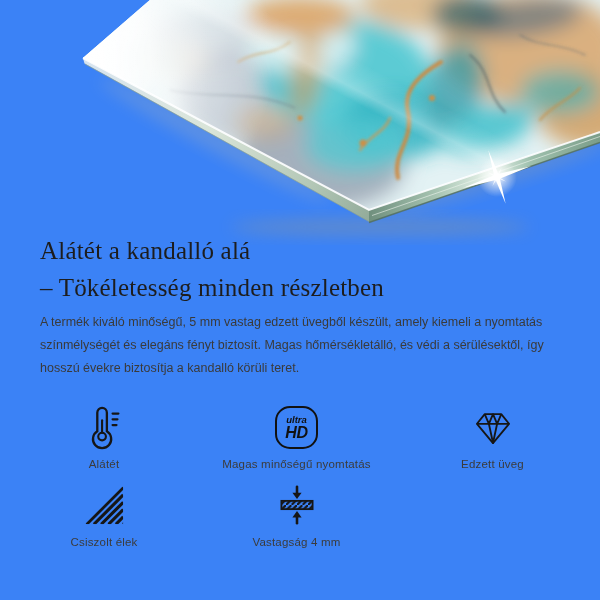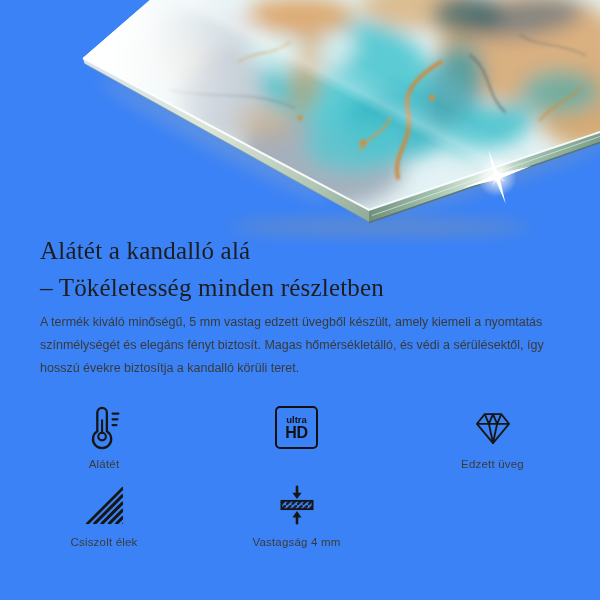--- a/index.html
+++ b/index.html
@@ -14,23 +14,23 @@
   
   .desc{position:absolute;left:40px;top:311px;width:516px;
         font-size:12.5px;line-height:23px;color:#3a3a3a;}
   
   .features{position:absolute;left:30px;top:400px;width:540px;display:grid;
             grid-template-columns:148px 237px 155px;row-gap:8px;}
   .feature{display:flex;flex-direction:column;align-items:center;}
   .icon-wrap{height:54px;display:flex;align-items:center;justify-content:center;}
   .feature-label{margin-top:4px;font-size:11.5px;color:#3b3b3b;letter-spacing:.2px;}
   
-  .hd-badge{width:39px;height:39px;border:2.5px solid #111;border-radius:5px;
+  .hd-badge{width:39px;height:39px;border:2.5px solid #111;border-radius:15px;
             display:flex;flex-direction:column;align-items:center;justify-content:center;
-            color:#111;}
+            color:#111;font-style:italic;}
   .hd-top{font-size:9.5px;font-weight:700;line-height:10px;}
   .hd-bottom{font-size:16px;font-weight:700;line-height:15px;letter-spacing:-.3px;}
   svg{display:block;}
 </style>
 </head>
 <body>
 
 <div class="stage">
 
   <div class="hero">
@@ -176,20 +176,21 @@
       <div class="feature-label">Alátét</div>
     </div>
 
     <div class="feature">
       <div class="icon-wrap">
         <div class="hd-badge">
           <div class="hd-top">ultra</div>
           <div class="hd-bottom">HD</div>
         </div>
       </div>
+      <div class="feature-label">Magas minőségű nyomtatás</div>
     </div>
 
 
     <div class="feature">
       <div class="icon-wrap">
         <svg width="44" height="44" viewBox="0 0 48 48" fill="none" stroke="#161616" stroke-width="2" stroke-linejoin="round">
           <path d="M15,10 L33,10 L41.5,20.5 L24,41.5 L6.5,20.5 Z"></path>
           <path d="M6.5,20.5 L41.5,20.5"></path>
           <path d="M15,10 L19.5,20.5 L24,10 L28.5,20.5 L33,10"></path>
           <path d="M19.5,20.5 L24,41.5 L28.5,20.5"></path>

